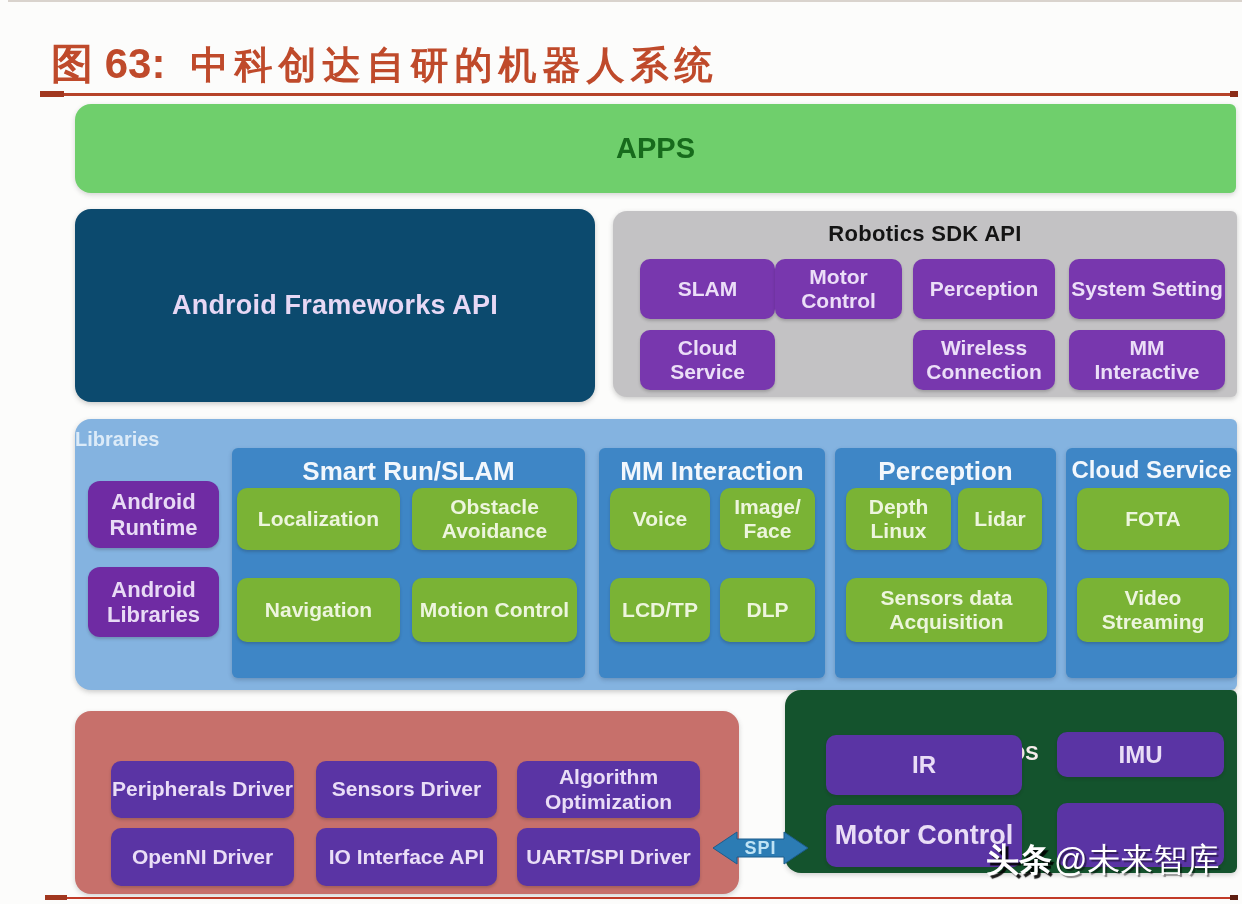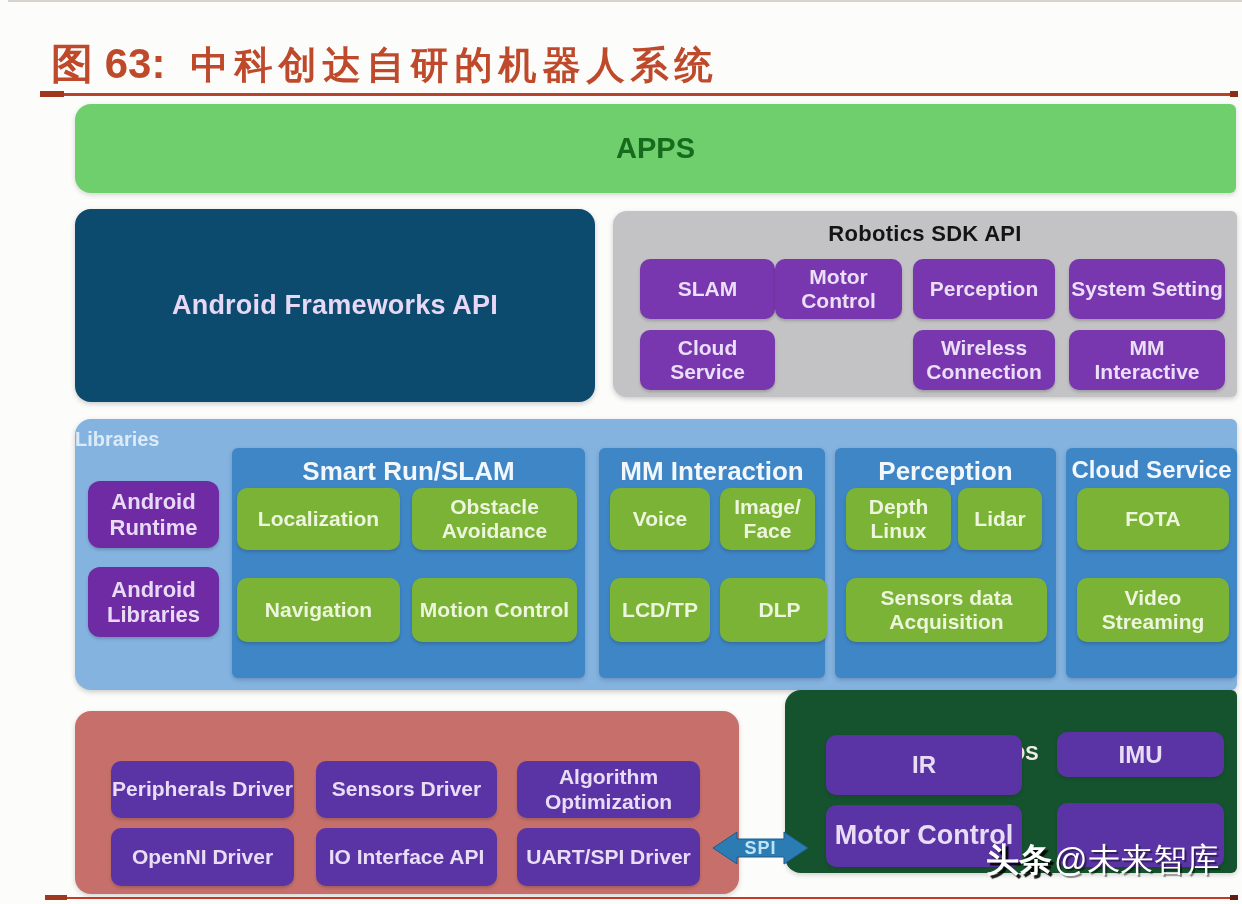--- a/index.html
+++ b/index.html
@@ -206,21 +206,21 @@
       <div class="chip grow2" style="left:5px;width:163px;">Navigation</div>
       <div class="chip grow2" style="left:180px;width:165px;">Motion Control</div>
     </div>
 
     <div class="lib-group grp-mm">
       <div class="grp-title">MM Interaction</div>
       <div class="chip grow1" style="left:11px;width:100px;">Voice</div>
       <div class="chip grow1" style="left:121px;width:95px;">Image/
 Face</div>
       <div class="chip grow2" style="left:11px;width:100px;">LCD/TP</div>
-      <div class="chip grow2" style="left:121px;width:95px;padding-left:12px;">DLP</div>
+      <div class="chip grow2" style="left:121px;width:95px;">DLP</div>
     </div>
 
     <div class="lib-group grp-perc">
       <div class="grp-title">Perception</div>
       <div class="chip grow1" style="left:11px;width:105px;">Depth Linux</div>
       <div class="chip grow1" style="left:123px;width:84px;">Lidar</div>
       <div class="chip grow2" style="left:11px;width:201px;">Sensors data Acquisition</div>
     </div>
 
     <div class="lib-group grp-cloud">

